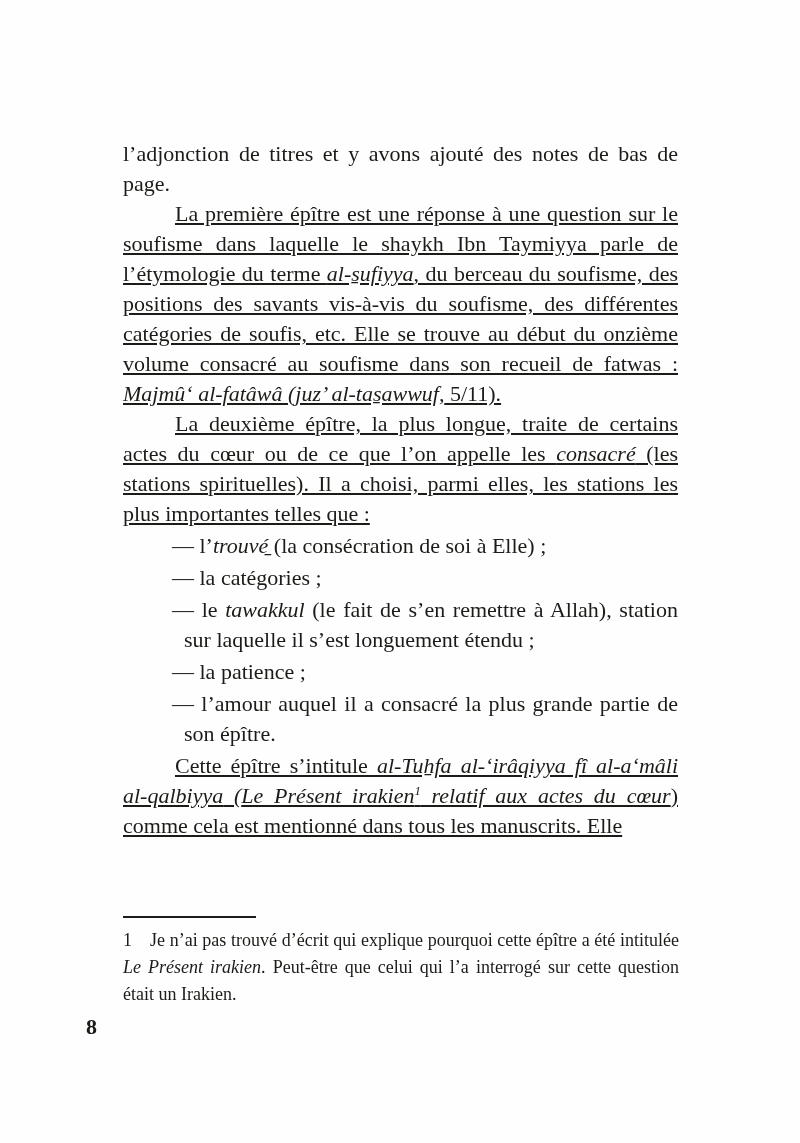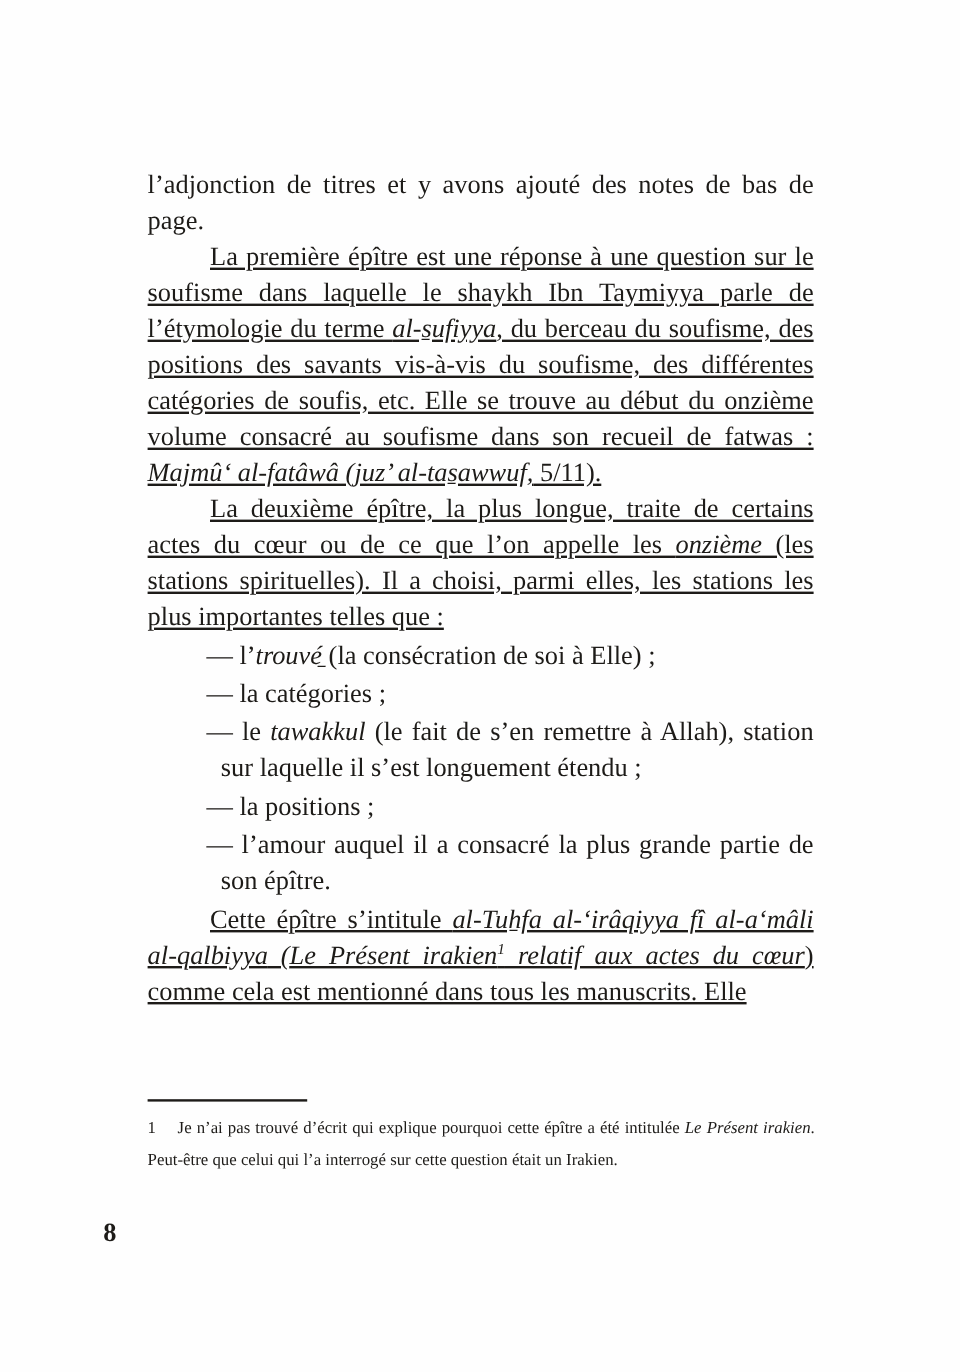--- a/index.html
+++ b/index.html
@@ -21,35 +21,35 @@
     text-align: justify;
   }
   .para { margin: 0; }
   .para.indent { text-indent: 52px; text-decoration: underline; }
   .item { margin: 2px 0; padding-left: 61px; text-indent: -12px; }
   .it { font-style: italic; }
   .sup { font-size: 0.58em; vertical-align: super; line-height: 0; }
   .fnnum { margin-right: 18px; }
   .footnote { position: absolute; left: 123px; top: 916px; width: 556px; }
   .fn-rule { width: 133px; height: 0; border-top: 2px solid #1d1b18; margin-bottom: 9px; }
-  .fn-text { font-size: 14px; line-height: 27px; text-align: justify; }
+  .fn-text { font-size: 18px; line-height: 27px; text-align: justify; }
   .page-number { position: absolute; left: 86px; top: 1014px; font-size: 22px; font-weight: bold; }
 </style>
 </head>
 <body>
 
 <div class="page" style="background: rgb(254, 254, 254); color: rgb(29, 27, 24);">
   <div class="text-block" id="body-text">
       <div class="para"><span class="seg">l’adjonction de titres et y avons ajouté des notes de bas de page.</span></div>
       <div class="para indent"><span class="seg">La première épître est une réponse à une question sur le soufisme dans laquelle le shaykh Ibn Taymiyya parle de l’étymologie du terme </span><span class="seg it">al-s̱ufiyya</span><span class="seg">, du berceau du soufisme, des positions des savants vis-à-vis du soufisme, des différentes catégories de soufis, etc. Elle se trouve au début du onzième volume consacré au soufisme dans son recueil de fatwas : </span><span class="seg it">Majmû‘ al-fatâwâ (juz’ al-tas̱awwuf,</span><span class="seg"> 5/11).</span></div>
-      <div class="para indent"><span class="seg">La deuxième épître, la plus longue, traite de certains actes du cœur ou de ce que l’on appelle les </span><span class="seg it">onzième</span><span class="seg"> (les stations spirituelles). Il a choisi, parmi elles, les stations les plus importantes telles que :</span></div>
+      <div class="para indent"><span class="seg">La deuxième épître, la plus longue, traite de certains actes du cœur ou de ce que l’on appelle les </span><span class="seg it">consacré</span><span class="seg"> (les stations spirituelles). Il a choisi, parmi elles, les stations les plus importantes telles que :</span></div>
       <div class="item"><span class="seg">— l’</span><span class="seg it">trouvé̱</span><span class="seg"> (la consécration de soi à Elle) ;</span></div>
       <div class="item"><span class="seg">— la catégories ;</span></div>
       <div class="item"><span class="seg">— le </span><span class="seg it">tawakkul</span><span class="seg"> (le fait de s’en remettre à Allah), station sur laquelle il s’est longuement étendu ;</span></div>
-      <div class="item"><span class="seg">— la positions ;</span></div>
+      <div class="item"><span class="seg">— la patience ;</span></div>
       <div class="item"><span class="seg">— l’amour auquel il a consacré la plus grande partie de son épître.</span></div>
       <div class="para indent"><span class="seg">Cette épître s’intitule </span><span class="seg it">al-Tuẖfa al-‘irâqiyya fî al-a‘mâli al-qalbiyya</span><span class="seg it"> (</span><span class="seg it">Le Présent irakien</span><span class="seg it sup">1</span><span class="seg it"> relatif aux actes du cœur</span><span class="seg">) comme cela est mentionné dans tous les manuscrits. Elle</span></div>
     </div>
 
   <div class="footnote">
     <div class="fn-rule"></div>
     <div class="fn-text" id="fn-text"><span class="seg fnnum">1</span><span class="seg">Je n’ai pas trouvé d’écrit qui explique pourquoi cette épître a été intitulée </span><span class="seg it">Le Présent irakien</span><span class="seg">. Peut-être que celui qui l’a interrogé sur cette question était un Irakien.</span></div>
   </div>
 
   <div class="page-number">8</div>

